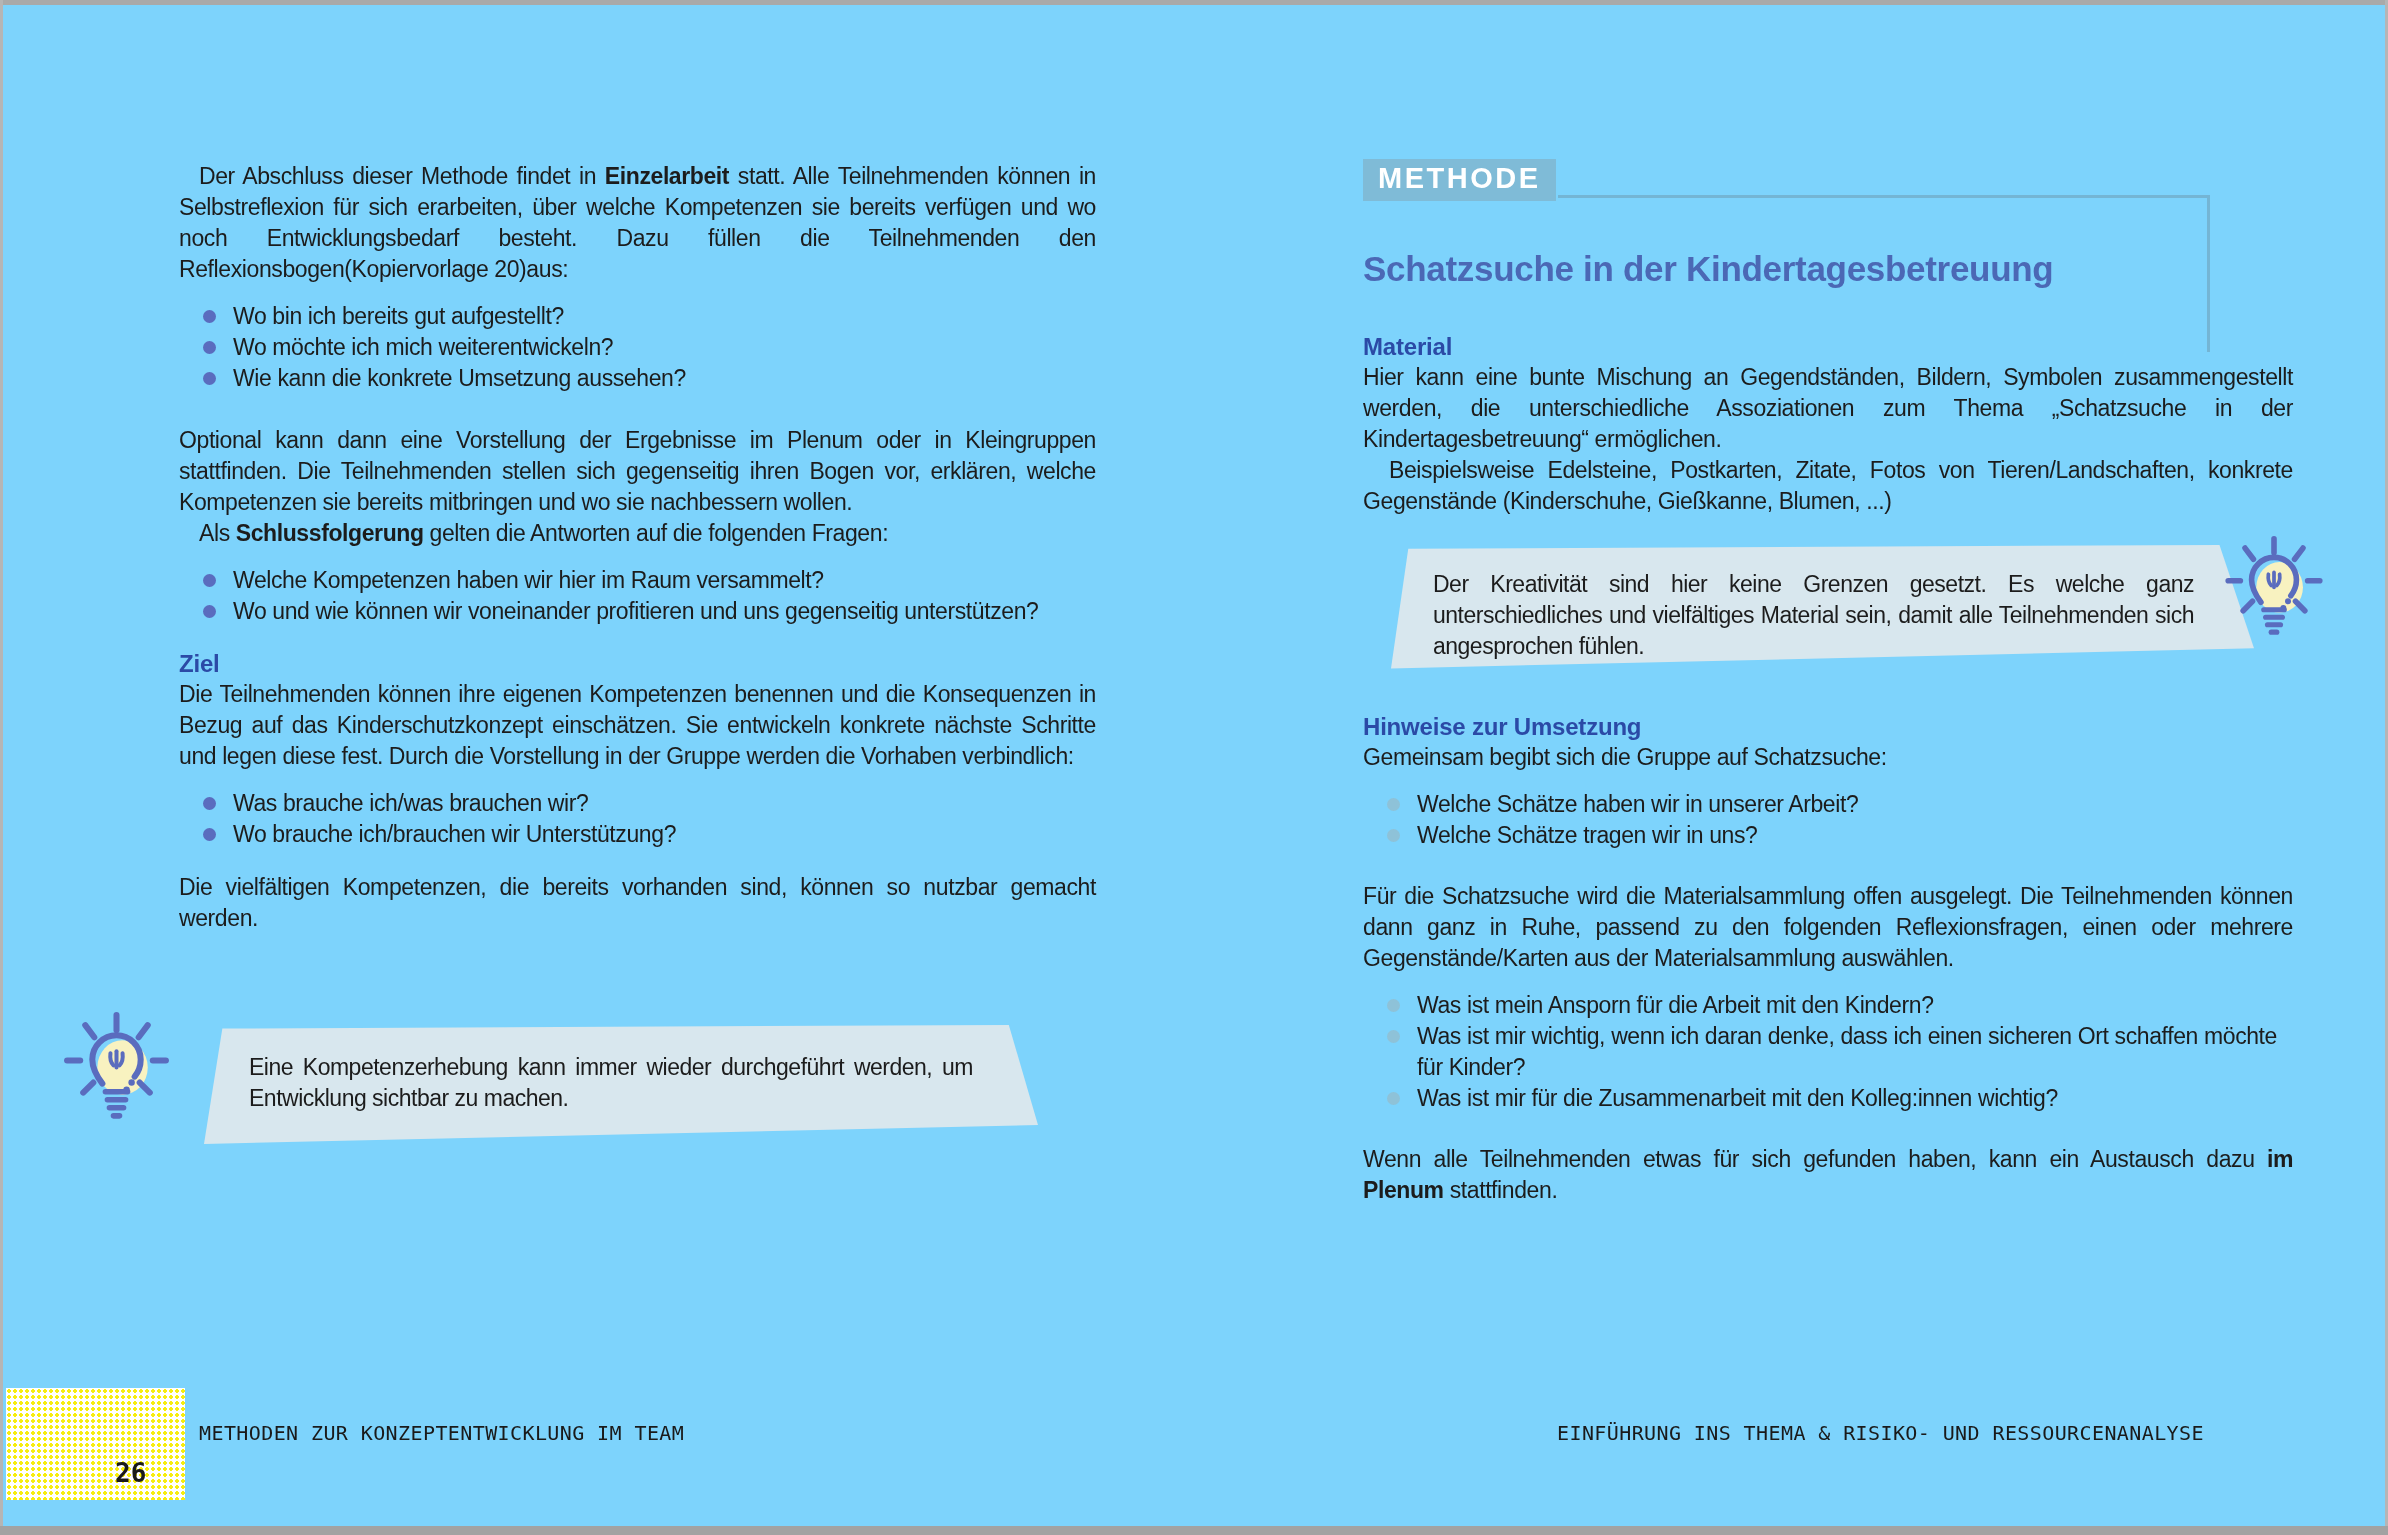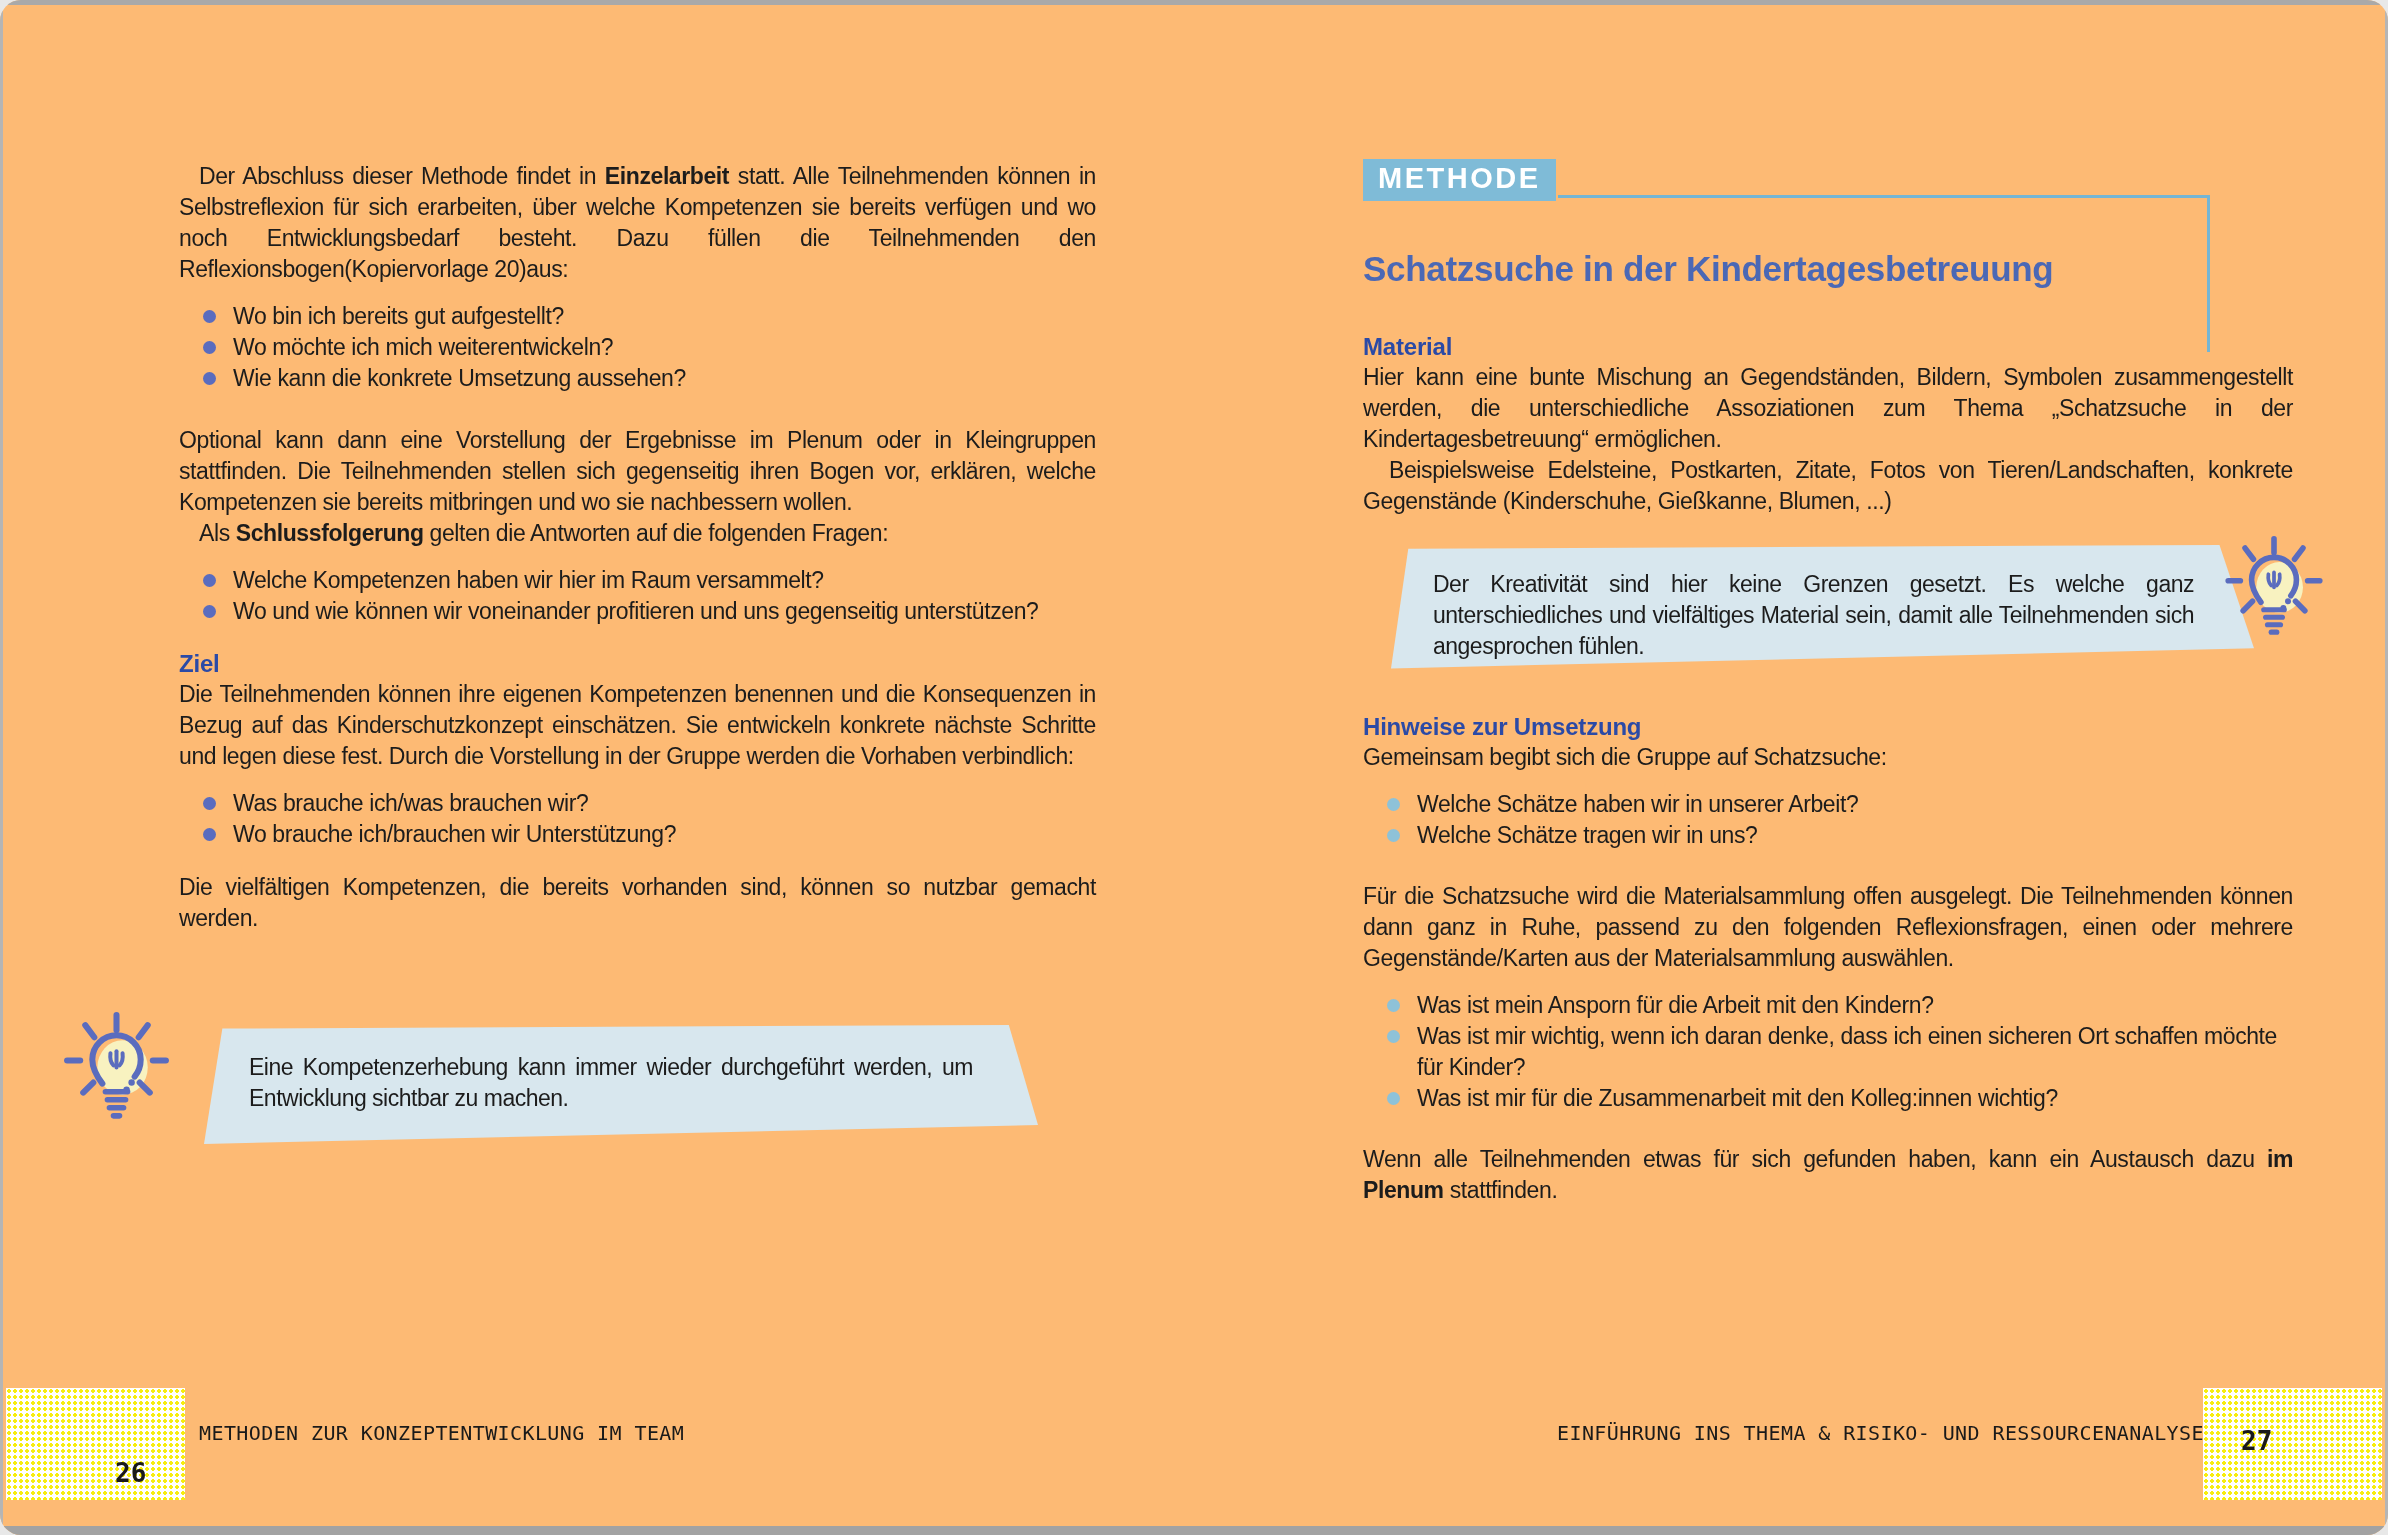--- a/index.html
+++ b/index.html
@@ -1,23 +1,22 @@
 <!DOCTYPE html>
 <html lang="de" style="--accent_blue_heading: #2b4aa6; --title_blue: #4b68b5; --badge_bg: #7fbbd7; --rule_line: #74b5d4; --callout_bg: #d8e7ee; --bullet_dark: #5a6cbe; --bullet_light: #8ec2d8; --bulb_outline: #5a6cbe; --bulb_fill: #f8f2c0; --footer_yellow: #f7ed0f;"><head>
 <meta charset="utf-8">
 <style>
   html,body{margin:0;padding:0;background:#e8e8e8;}
   .screen{
     position:relative;
     width:2388px;height:1535px;
-    background:#fdba74;
+    background:#7dd3fc;
     font-family:"Liberation Sans",sans-serif;
     color:#1c1c1c;
     overflow:hidden;
-    border-radius:21px;
   }
   
   .frame-top{position:absolute;left:0;top:0;width:2388px;height:5px;background:#a9a9a9;}
   .frame-bottom{position:absolute;left:0;bottom:0;width:2388px;height:9px;background:#a2a2a2;}
   .frame-left{position:absolute;left:0;top:0;width:3px;height:1535px;background:#b5b5b5;}
   .frame-right{position:absolute;right:0;top:0;width:3px;height:1535px;background:#b5b5b5;}
 
   
   .body-text{
     font-size:23px;line-height:31px;letter-spacing:-0.4px;
@@ -229,18 +228,15 @@
 
   <div class="callout callout-right">
     <p class="body-text">Der Kreativität sind hier keine Grenzen gesetzt. Es welche ganz unterschiedliches und vielfältiges Material sein, damit alle Teilnehmenden sich angesprochen fühlen.</p>
   </div>
 
   <svg class="bulb bulb-right" viewBox="0 0 104 122" xmlns="http://www.w3.org/2000/svg">
     <use href="#bulbShape"></use>
   </svg>
 
   <div class="footer-label footer-label-right">EINFÜHRUNG INS THEMA &amp; RISIKO- UND RESSOURCENANALYSE</div>
-  <div class="ybox ybox-right">
-    <span class="page-num page-num-right">27</span>
-  </div>
 
 </div>
 
 
 </body></html>

